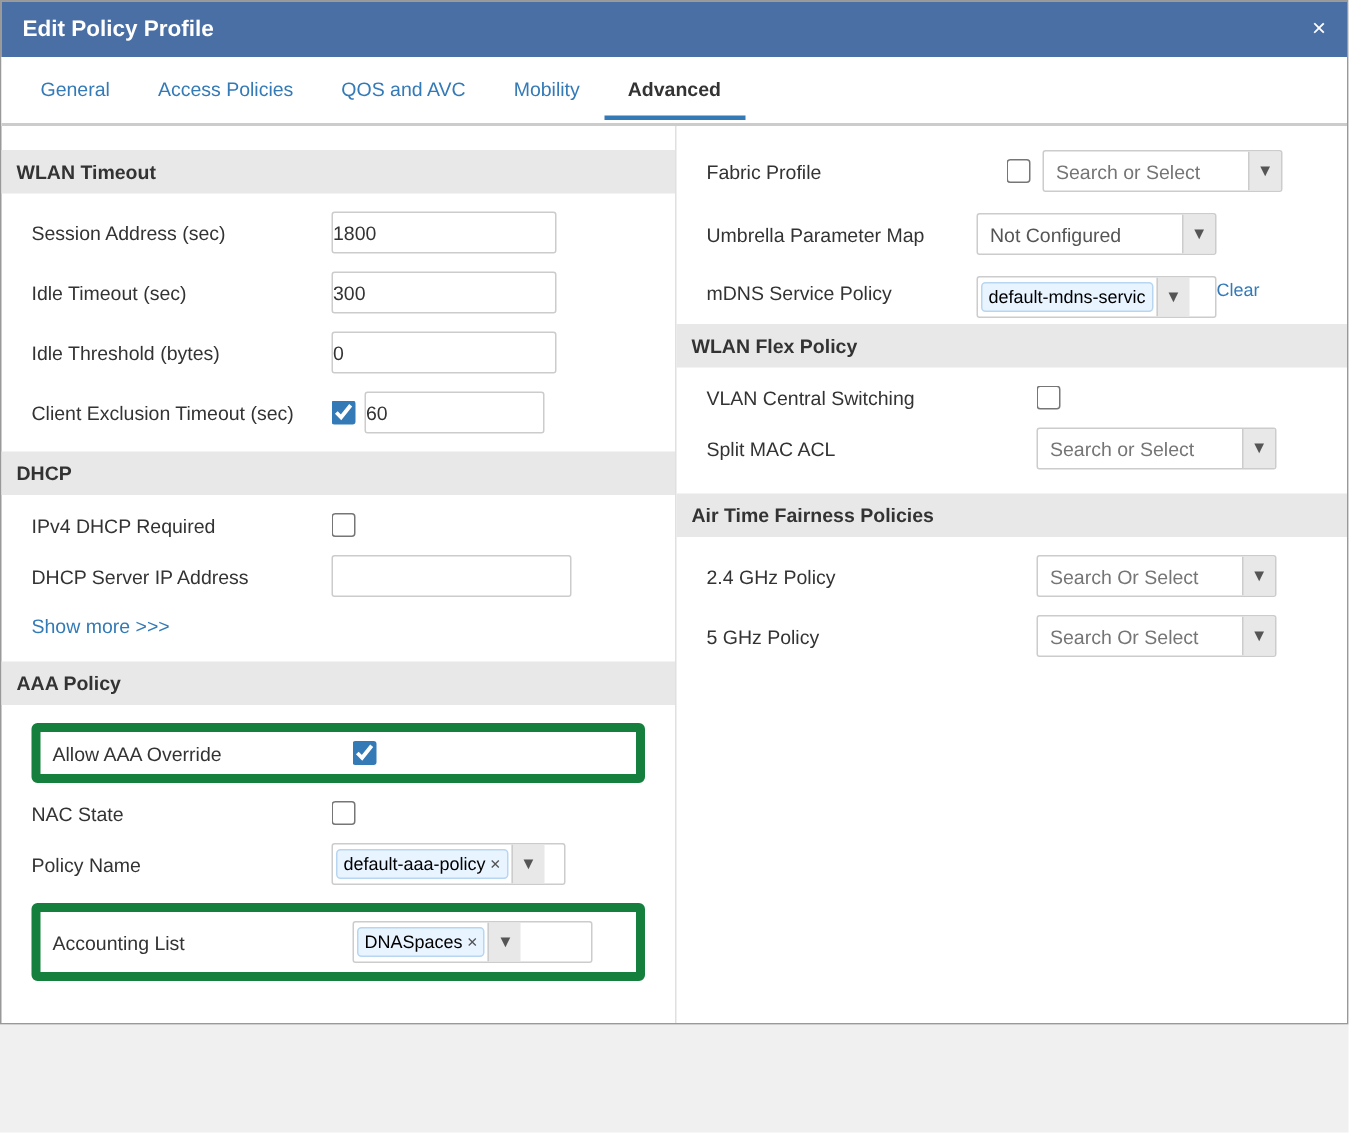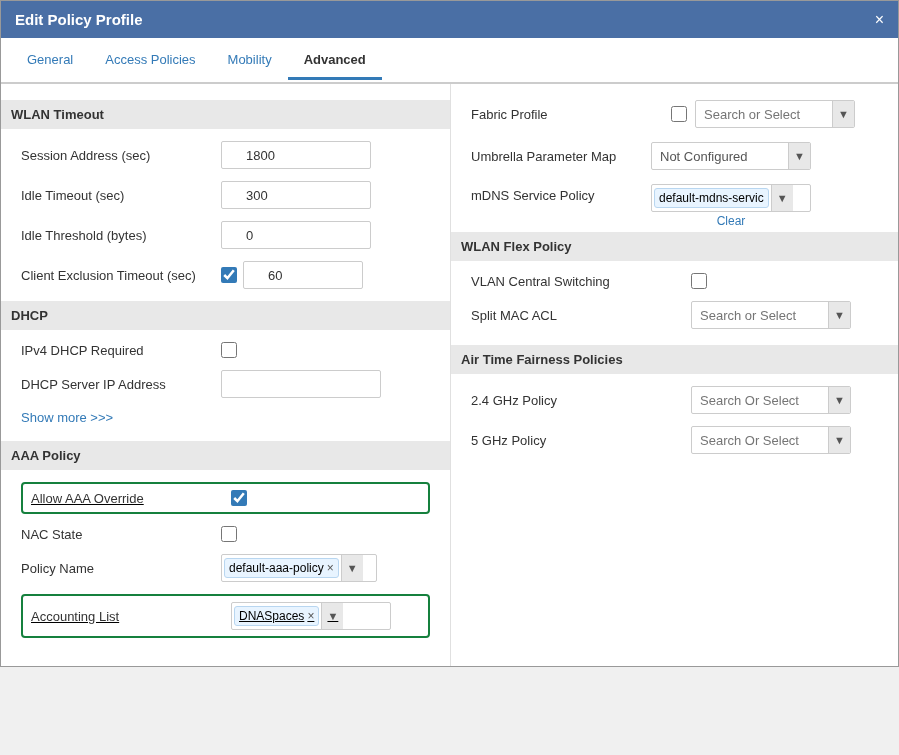--- a/index.html
+++ b/index.html
@@ -89,21 +89,21 @@
 
     .form-label {
       width: 200px;
       color: #333;
       font-size: 13px;
       flex-shrink: 0;
     }
 
     .form-control {
       border: 1px solid #ccc;
-      padding: 4px 24px;
+      padding: 4px 0;
       font-size: 13px;
       color: #333;
       border-radius: 2px;
       height: 28px;
     }
 
     .form-control.short { width: 150px; }
 
     .show-more {
       color: #337ab7;
@@ -186,25 +186,24 @@
       color: #337ab7;
       cursor: pointer;
       font-size: 12px;
       text-align: center;
       display: block;
       margin-top: 2px;
     }
 
     
     .highlight-row {
-      border: 2px solid #15803d;
+      border: 6px solid #15803d;
       border-radius: 4px;
       padding: 6px 8px;
       margin-bottom: 12px;
-      text-decoration: underline;
     }
 
     .highlight-row .form-row {
       margin-bottom: 0;
     }
 
     .right-section-header {
       background: #e8e8e8;
       padding: 7px 10px;
       font-weight: bold;
@@ -221,20 +220,21 @@
 <div class="modal">
 
   <div class="modal-header">
     <span>Edit Policy Profile</span>
     <button class="close-btn">×</button>
   </div>
 
   <div class="tabs">
     <div class="tab">General</div>
     <div class="tab">Access Policies</div>
+    <div class="tab">QOS and AVC</div>
     <div class="tab">Mobility</div>
     <div class="tab active">Advanced</div>
   </div>
 
   <div class="modal-body">
 
     <div class="left-panel">
 
       <div class="section-header">WLAN Timeout</div>
 
@@ -337,21 +337,21 @@
         <div class="select-wrapper" style="width:160px;justify-content:space-between;">
           <input type="text" style="background: transparent;" value="Not Configured">
           <div class="dropdown-btn">
             <span>▼</span>
           </div>
         </div>
       </div>
 
       <div class="form-row" style="align-items:flex-start; margin-bottom:4px;">
         <span class="form-label" style="width:180px; padding-top:4px;">mDNS Service Policy</span>
-        <div style="display:flex; flex-direction:column;">
+        <div style="display:flex; flex-direction:row;">
           <div class="select-wrapper" style="width:160px;">
             <div class="clear-tag">
               <span>default-mdns-servic</span>
             </div>
             <div class="dropdown-btn">
               <span>▼</span>
             </div>
           </div>
           <span class="clear-link">Clear</span>
         </div>

